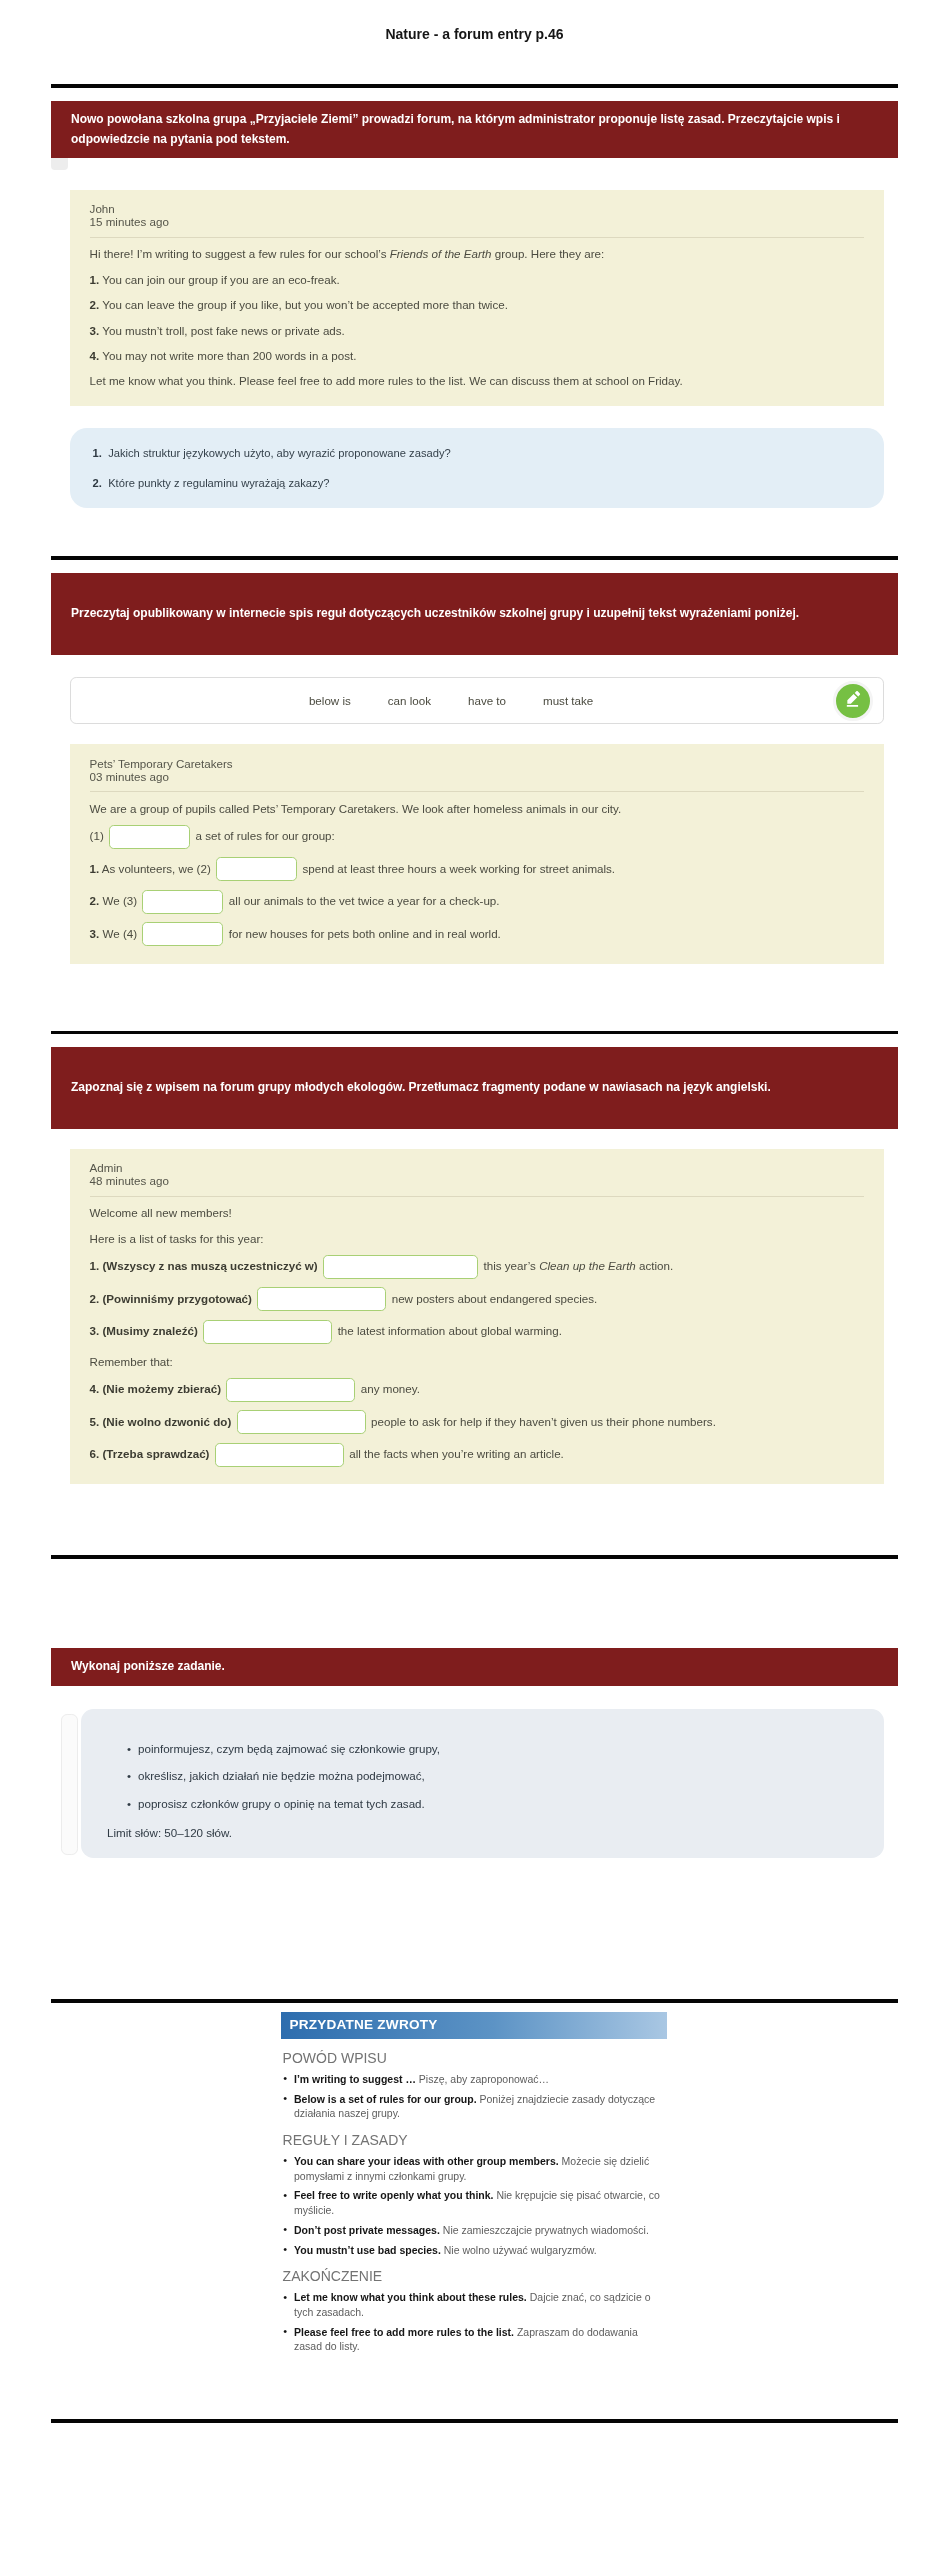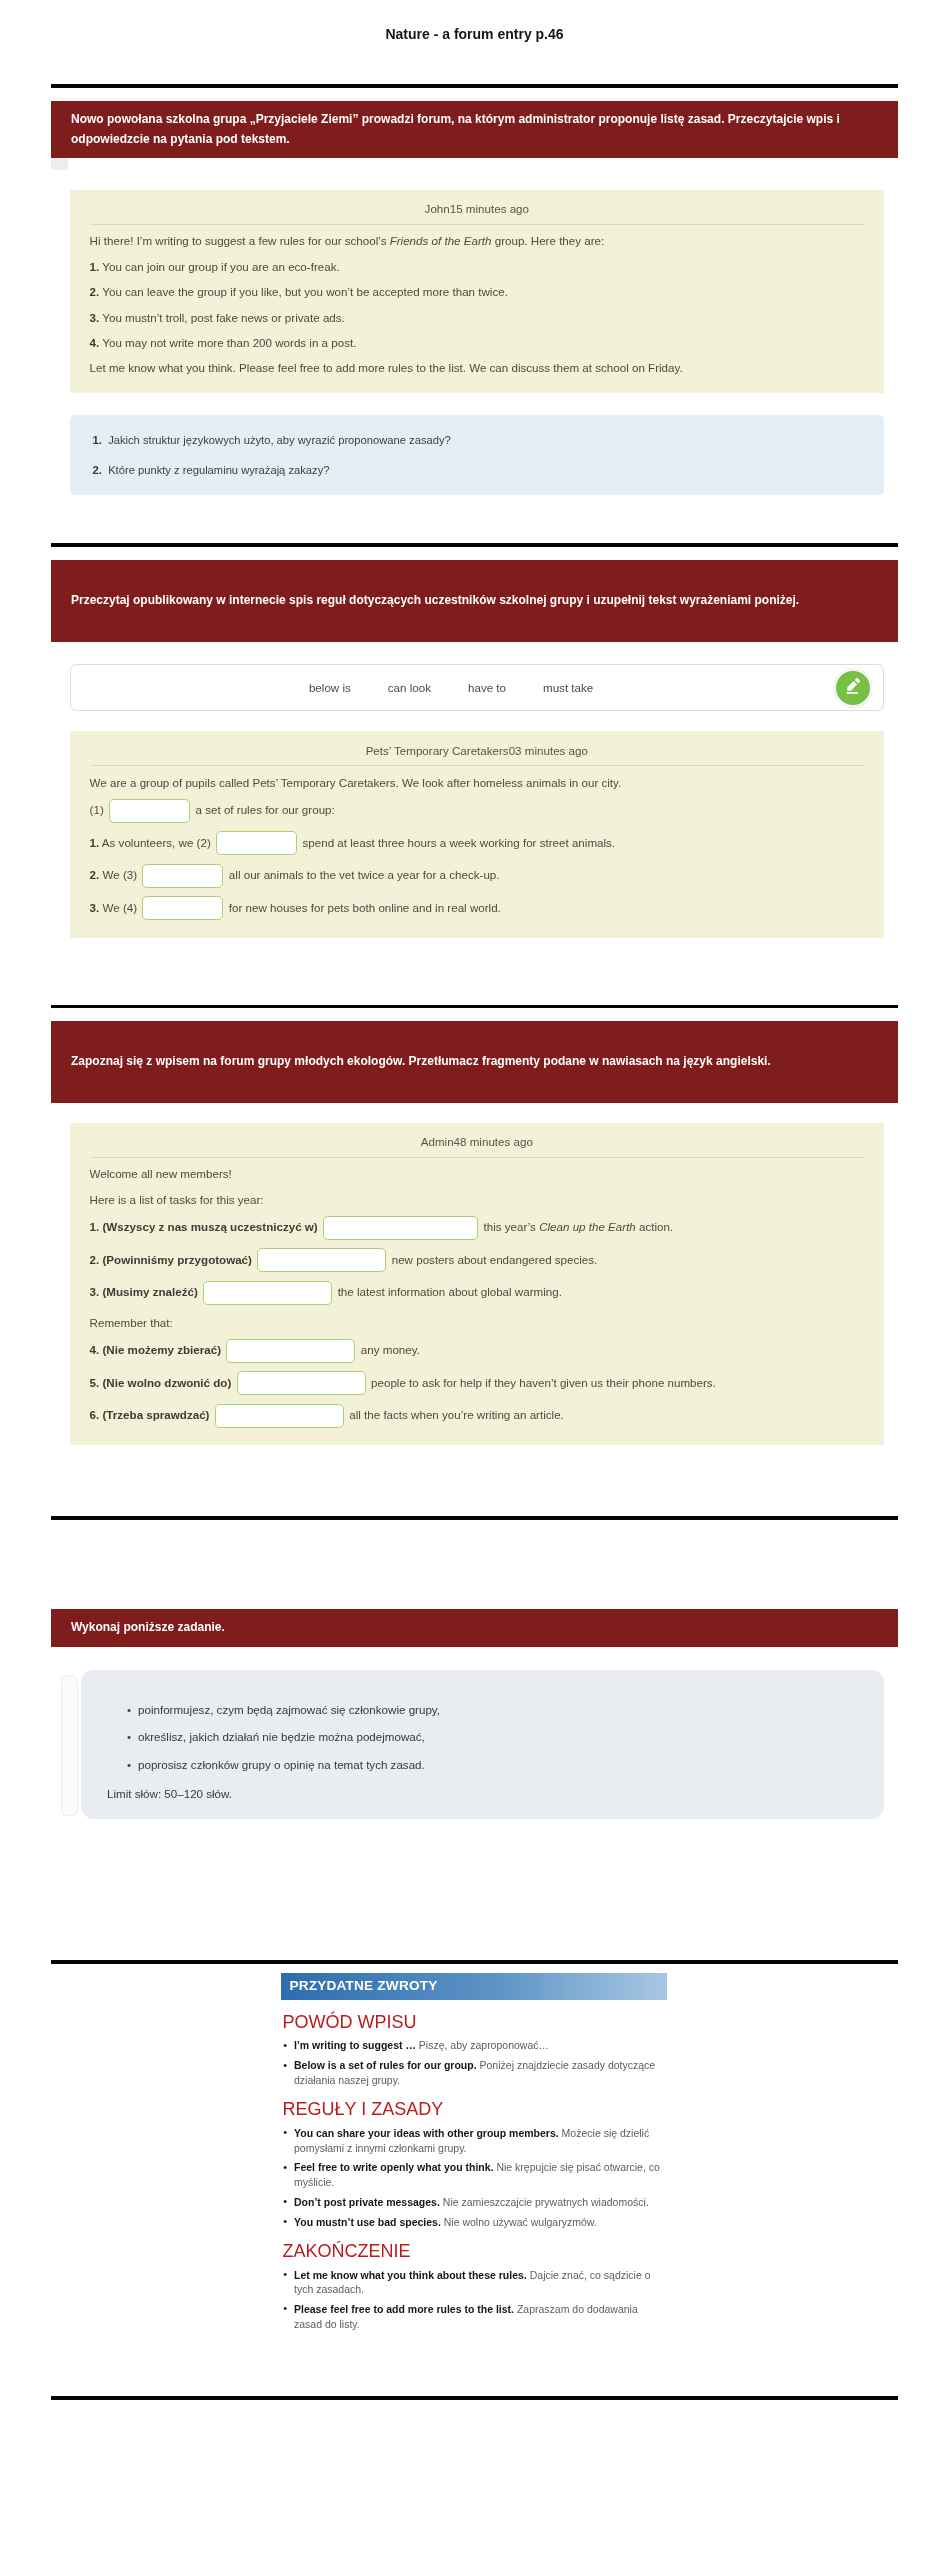--- a/index.html
+++ b/index.html
@@ -26,38 +26,38 @@
     font-size: 12px; line-height: 1.62; padding: 9.3px 20px; margin-top: 13px;
   }
   .banner.tall { padding: 31px 20px; }
   .banner-tab { width: 17px; height: 11.6px; background: #ededed; border-radius: 0 0 3.9px 3.9px; }
 
   .post {
     background: #f3f1d8; margin: 20px 14px 0 18.6px;
     padding: 12.4px 20px 15.5px; font-size: 11.6px; color: #4b4b40;
   }
   .post-head {
-    display: flex; justify-content: center; align-items: baseline;
-    padding-bottom: 8.5px; border-bottom: 0.8px solid #ddd9bf; color: #55554a;
+    display: flex; justify-content: flex-start; align-items: baseline;
+    padding-bottom: 8.5px; border-bottom: 0.8px solid #ddd9bf; color: #55554a; flex-direction: column;
   }
   .post p { margin: 8.5px 0 0; line-height: 1.46; }
   .post p.row { margin: 5.4px 0 0; }
   .post b { color: #3c3c32; }
 
   .gap {
     display: inline-block; vertical-align: middle;
     width: 81px; height: 24px; margin: 1.6px 5.4px;
     background: #ffffff; border: 1.2px solid #a8d075; border-radius: 4.7px;
     outline: none; padding: 0 4.7px; font: inherit; color: inherit;
   }
   .gap.gap-w { width: 155px; }
   .gap.gap-m { width: 129px; }
 
   .qbox {
-    background: #e3eef6; border-radius: 5px; margin: 22px 14px 0 18.6px;
+    background: #e3eef6; border-radius: 17px; margin: 22px 14px 0 18.6px;
     padding: 17px 23px; font-size: 11.2px; color: #36424c;
   }
   .qbox .qrow { margin: 0; line-height: 1.5; }
   .qbox .qrow + .qrow { margin-top: 13px; }
   .qbox b { margin-right: 6.2px; color: #2e3942; }
 
   .wordbank {
     position: relative; background: #ffffff; border: 0.8px solid #dcdcdc; border-radius: 6.2px;
     margin: 22px 14px 0 18.6px; padding: 16.3px 70px 16.3px 18.6px;
     display: flex; justify-content: center; align-items: center; gap: 37px;
@@ -86,21 +86,21 @@
   .word-limit { margin: 11.6px 0 0; line-height: 1.5; }
 
   .phrases {
     width: 386px; margin-left: 230px; margin-top: 9.3px;
     font-size: 10.5px; color: #5d5d5d; line-height: 1.38;
   }
   .phrases-title {
     background: linear-gradient(90deg, #2d6dae 0%, #5c93c5 55%, #a9c7e3 100%);
     color: #ffffff; font-weight: 700; font-size: 13.6px; padding: 3.9px 8.5px; letter-spacing: 0.2px;
   }
-  .ph-heading { color: #b91c1c; font-size: 18px; font-weight: 400; margin: 10px 0 3.9px; padding-left: 1.6px; }
+  .ph-heading { color: #737373; font-size: 14px; font-weight: 400; margin: 10px 0 3.9px; padding-left: 1.6px; }
   .ph-item { position: relative; padding-left: 13px; margin: 0 0 5.4px; }
   .ph-item::before { content: "•"; position: absolute; left: 2.3px; top: -0.8px; color: #141414; font-size: 11px; }
   .ph-item b { color: #161616; }
 
   .bottom-space { height: 186px; }
 </style>
 </head>
 <body>
 
 <div class="page">

